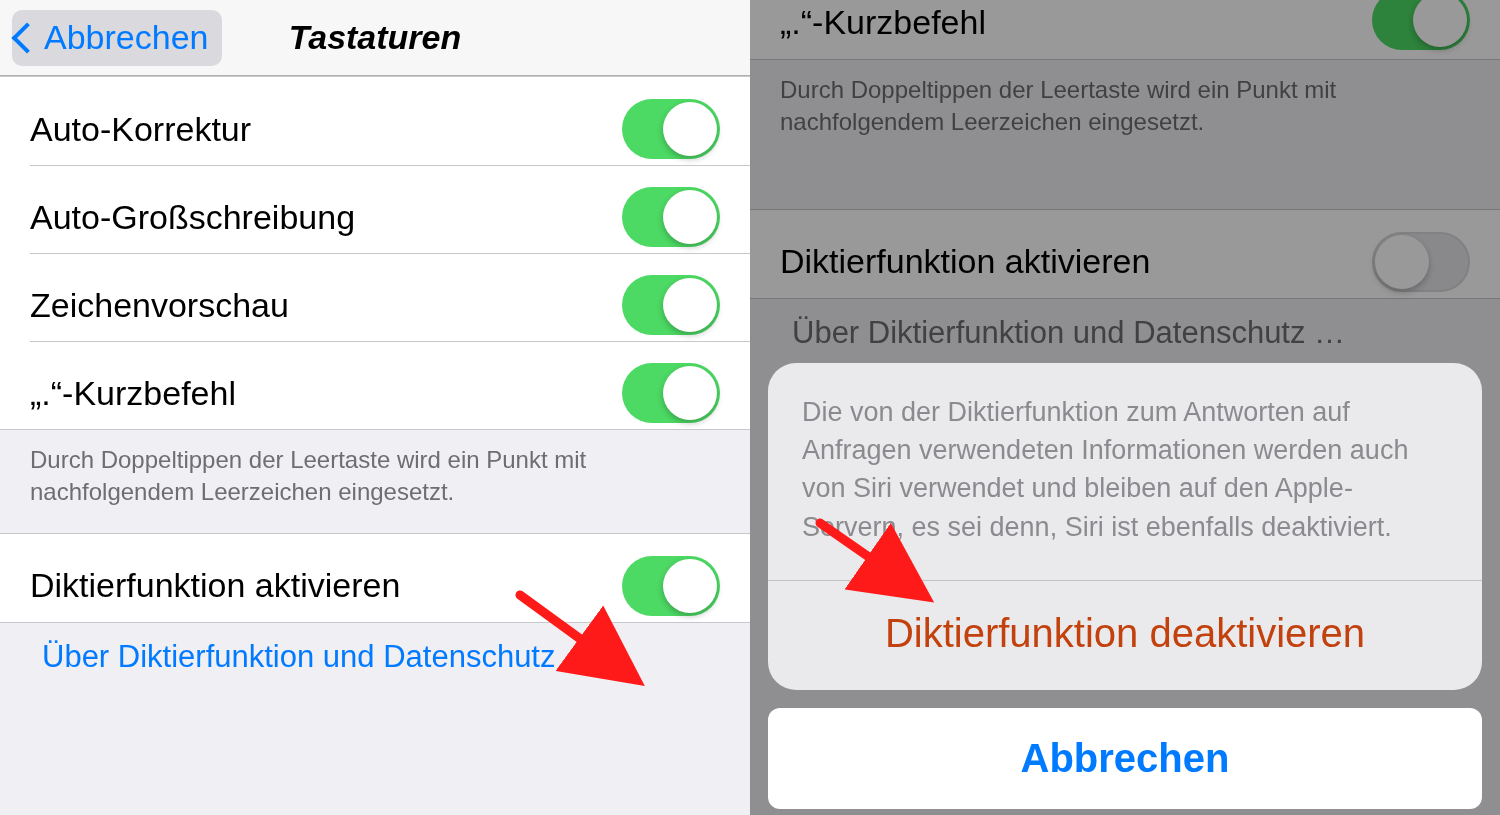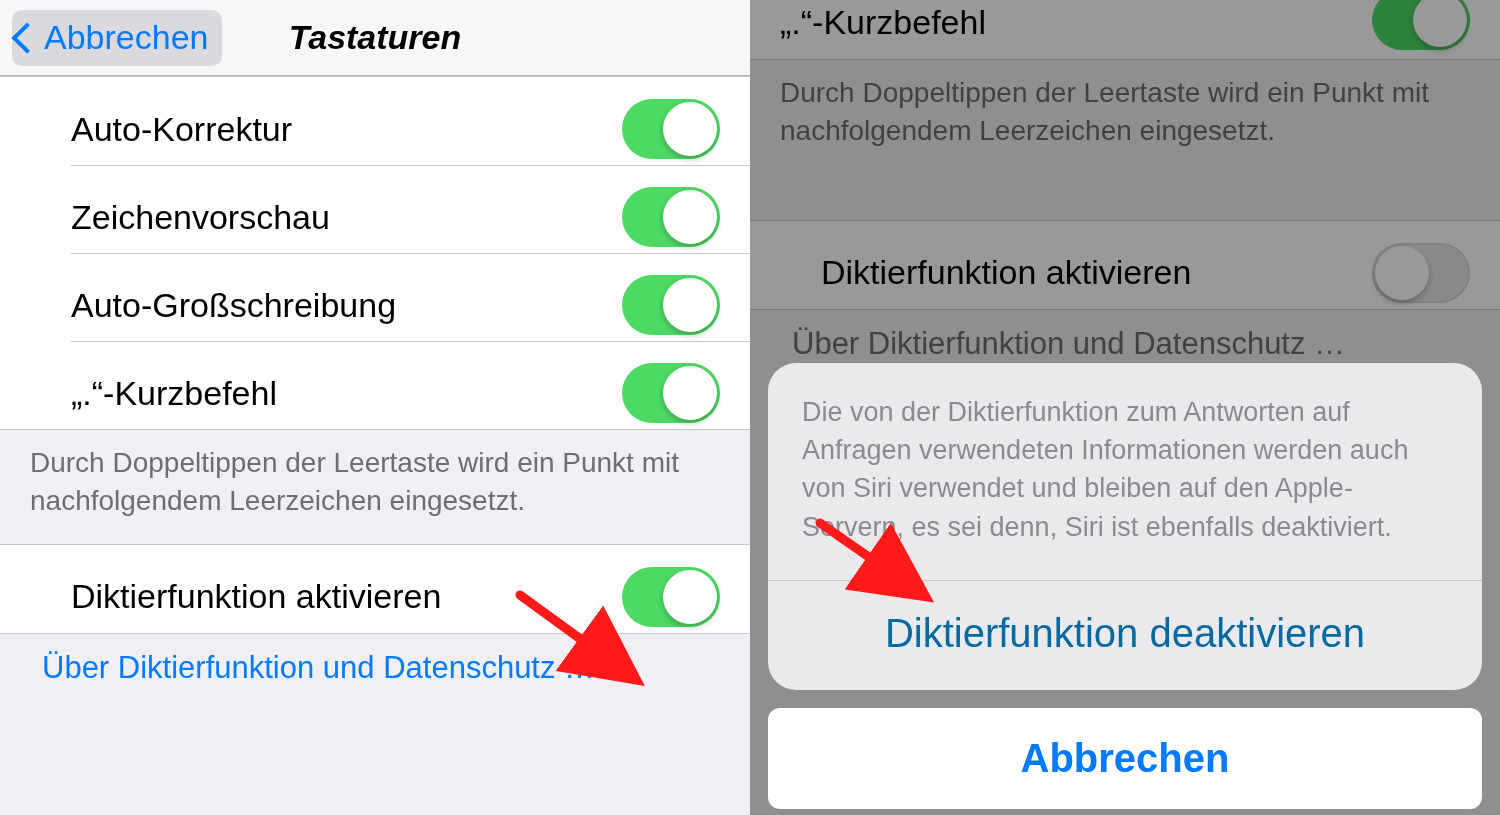--- a/index.html
+++ b/index.html
@@ -64,32 +64,31 @@
   }
   .cell {
     display: flex;
     align-items: center;
     justify-content: space-between;
     height: 88px;
     padding: 16px 30px 0 30px;
     font-size: 34px;
     color: #000;
     position: relative;
-    margin-left: 41px;
   }
   .cell + .cell::before {
     content: "";
     position: absolute;
     left: 30px; right: 0; top: 0;
     height: 1px;
     background: #c8c7cc;
   }
   .footer-text {
     padding: 14px 22px 24px 30px;
-    font-size: 28px;
+    font-size: 24px;
     line-height: 1.35;
     color: #6d6d72;
   }
   .footer-link {
     padding: 16px 30px 24px 42px;
     font-size: 31px;
     color: #007aff;
   }
 
   
@@ -161,21 +160,21 @@
     line-height: 1.42;
     color: #8a8a8f;
   }
   .sheet-sep {
     height: 1px; background: #c3c3c7;
   }
   .sheet-action {
     text-align: center;
     padding: 30px 0 34px 0;
     font-size: 40px;
-    color: #0369a1;
+    color: #c2410c;
   }
   .sheet-cancel {
     margin-top: 18px;
     background: #ffffff;
     border-radius: 12px;
     text-align: center;
     padding: 28px 0;
     font-size: 40px;
     font-weight: 600;
     color: #007aff;
@@ -202,27 +201,27 @@
   </div>
 
   <div class="group">
     <div class="cell">
       <span>Auto-Korrektur</span>
       <span class="toggle on">
           <span class="knob"></span>
         </span>
     </div>
     <div class="cell">
+      <span>Auto-Großschreibung</span>
+      <span class="toggle on">
+          <span class="knob"></span>
+        </span>
+    </div>
+    <div class="cell">
       <span>Zeichenvorschau</span>
-      <span class="toggle on">
-          <span class="knob"></span>
-        </span>
-    </div>
-    <div class="cell">
-      <span>Auto-Großschreibung</span>
       <span class="toggle on">
           <span class="knob"></span>
         </span>
     </div>
     <div class="cell">
       <span>„.“-Kurzbefehl</span>
       <span class="toggle on">
           <span class="knob"></span>
         </span>
     </div>

